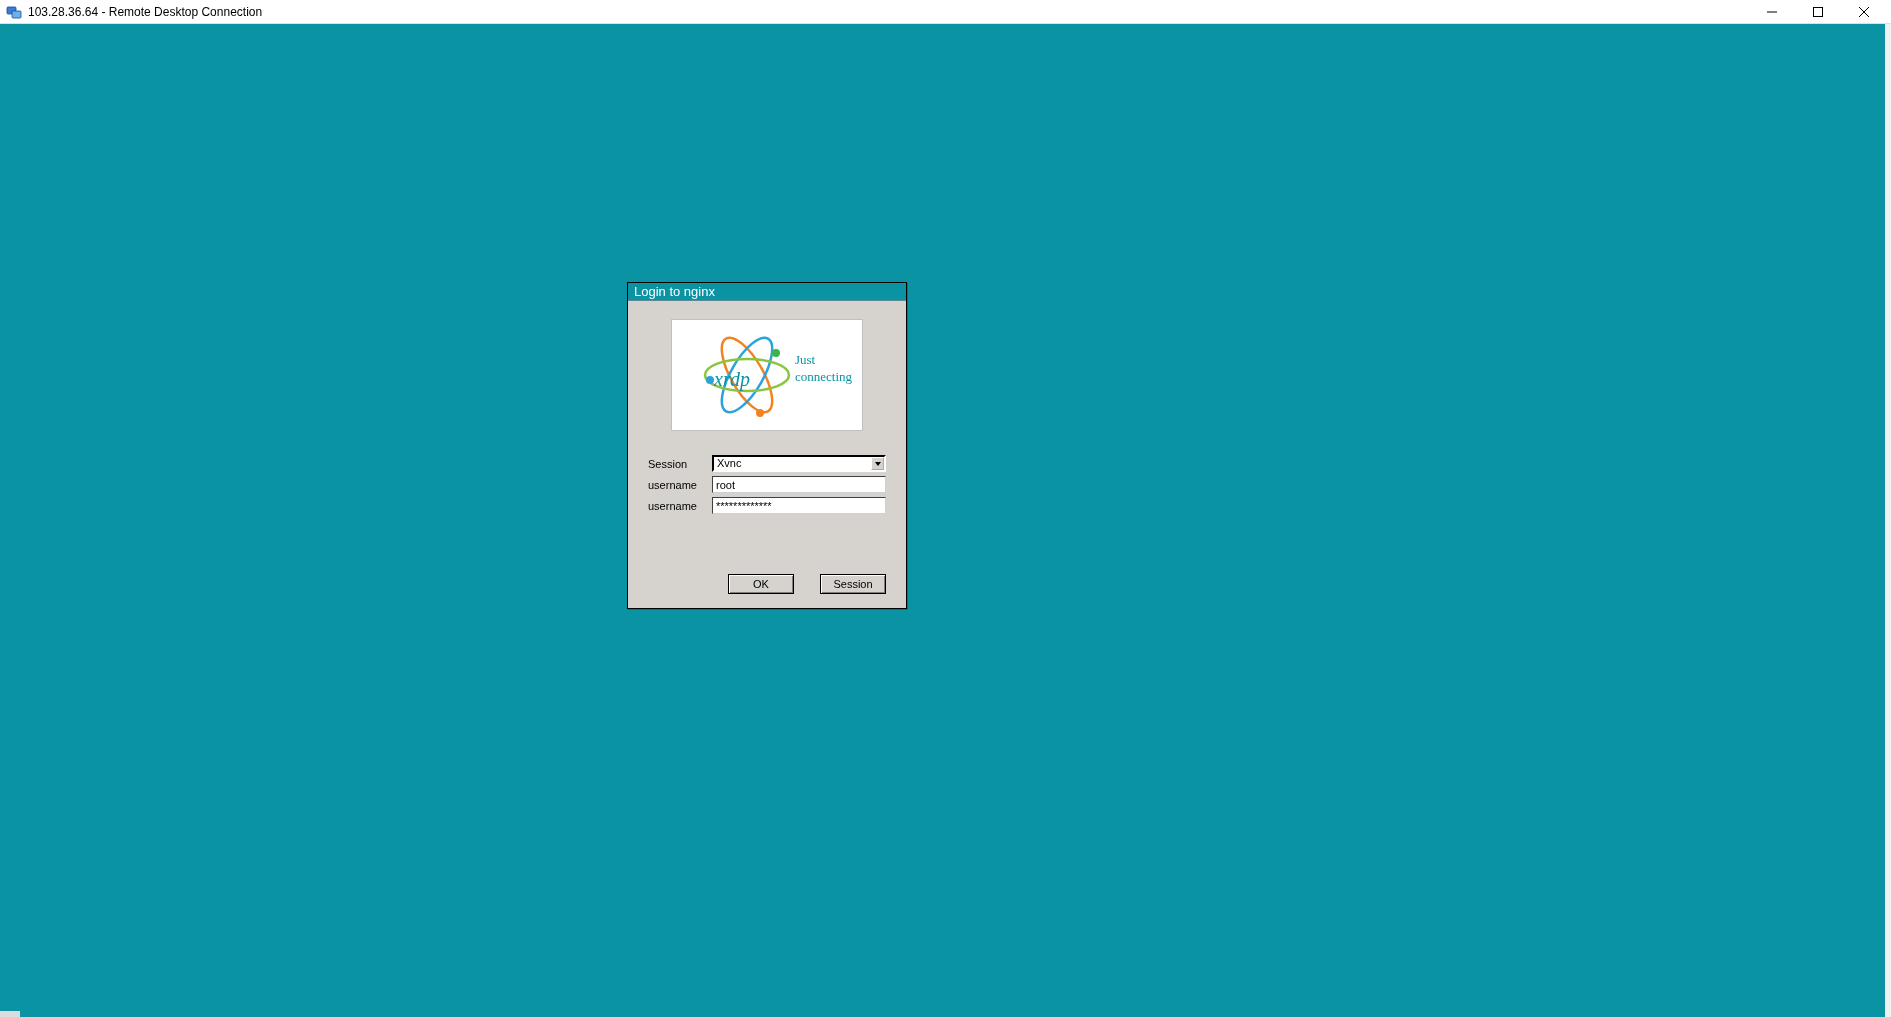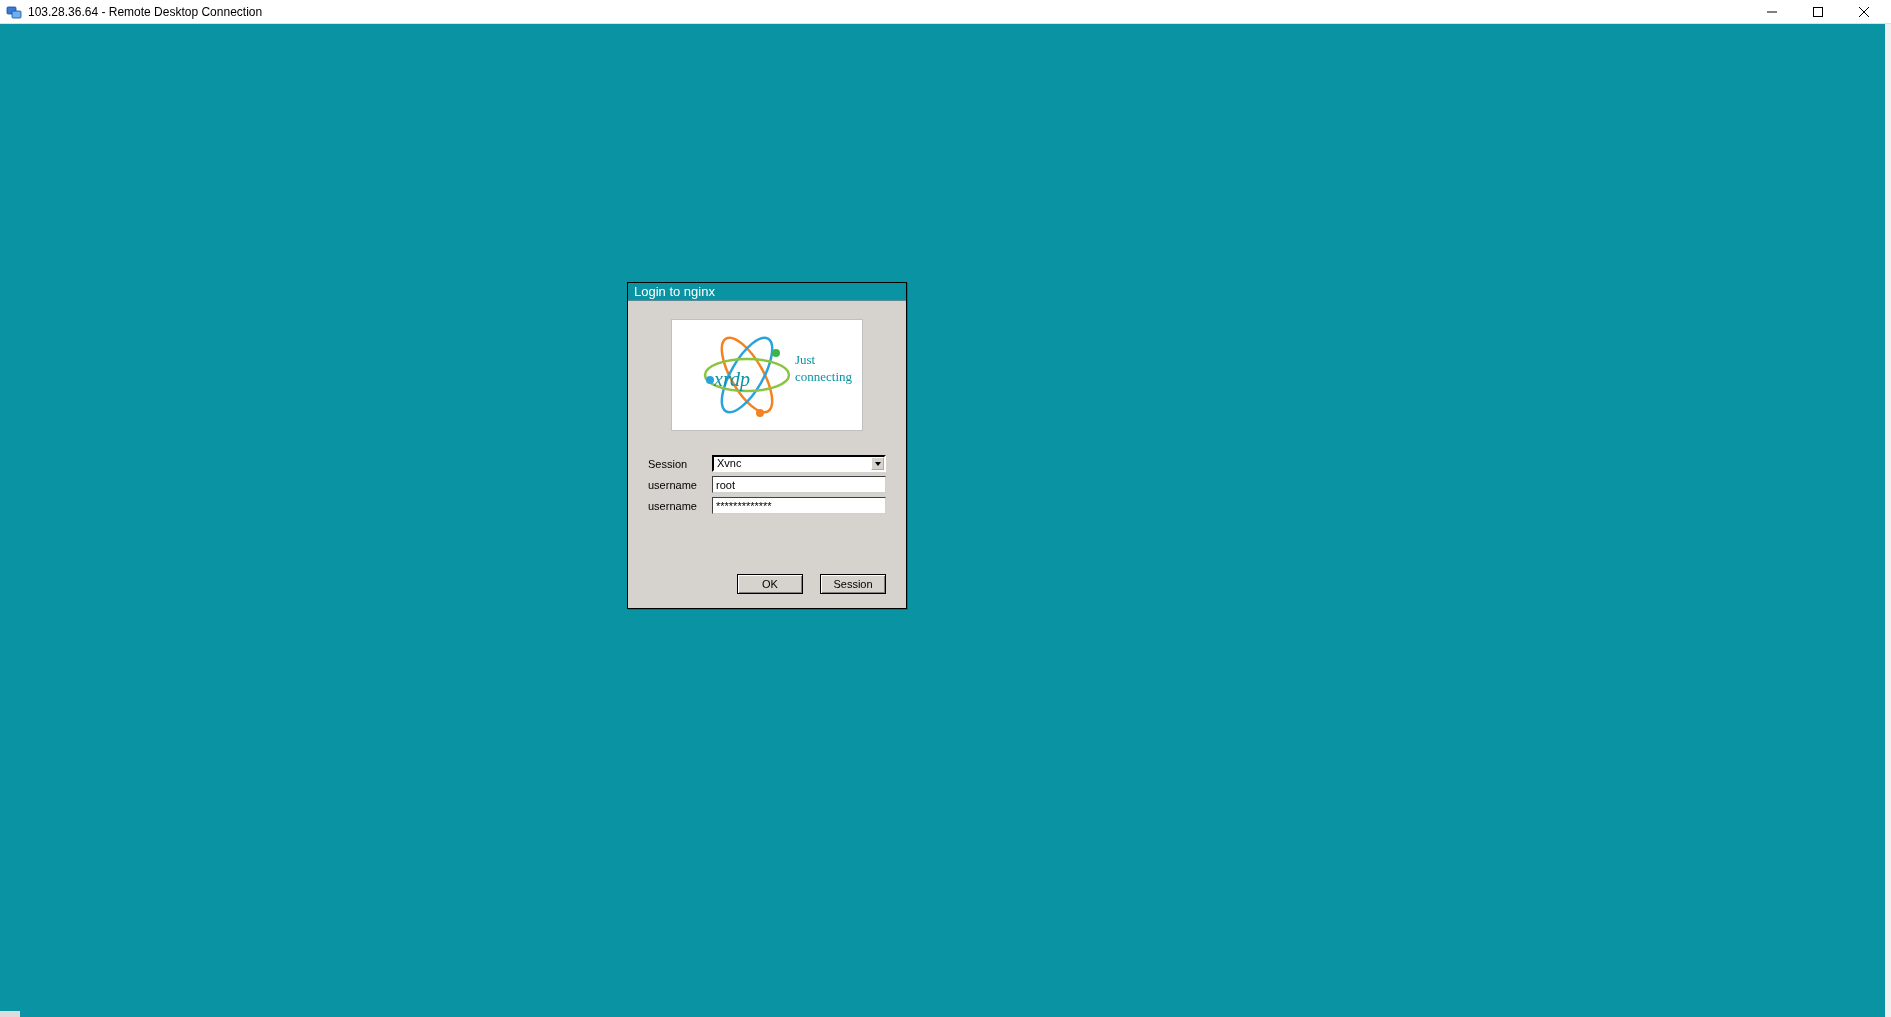--- a/index.html
+++ b/index.html
@@ -194,21 +194,21 @@
   .form-input {
     border-top: 1px solid #404040;
     border-left: 1px solid #404040;
     border-right: 1px solid #d0d0d0;
     border-bottom: 1px solid #d0d0d0;
   }
 
   .button-row {
     display: flex;
     justify-content: flex-end;
-    gap: 17px;
+    gap: 26px;
     margin-top: 60px;
   }
   .dlg-btn {
     width: 66px;
     height: 20px;
     font-size: 11px;
     font-family: Tahoma, sans-serif;
     background: #d6d3ce;
     border: 1px solid #000;
     box-shadow: inset 1px 1px 0 #fff, inset -1px -1px 0 #808080;

